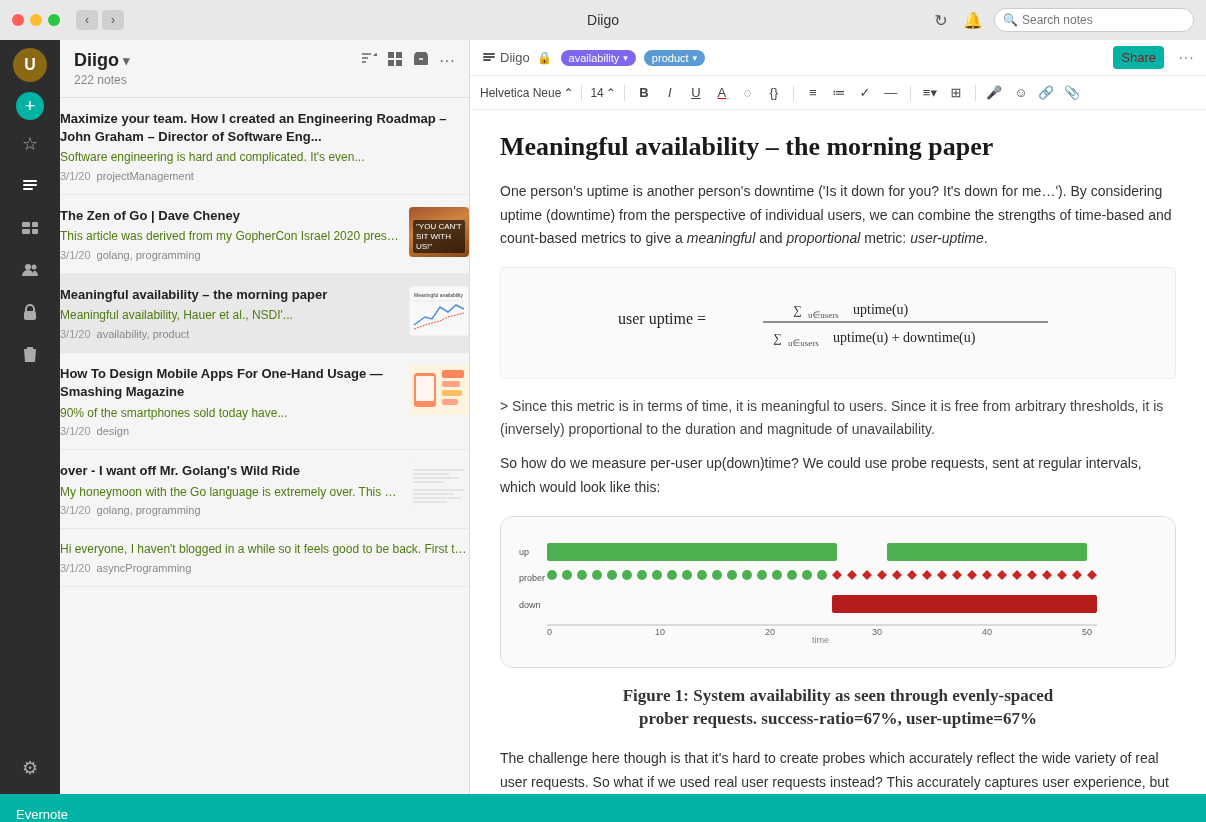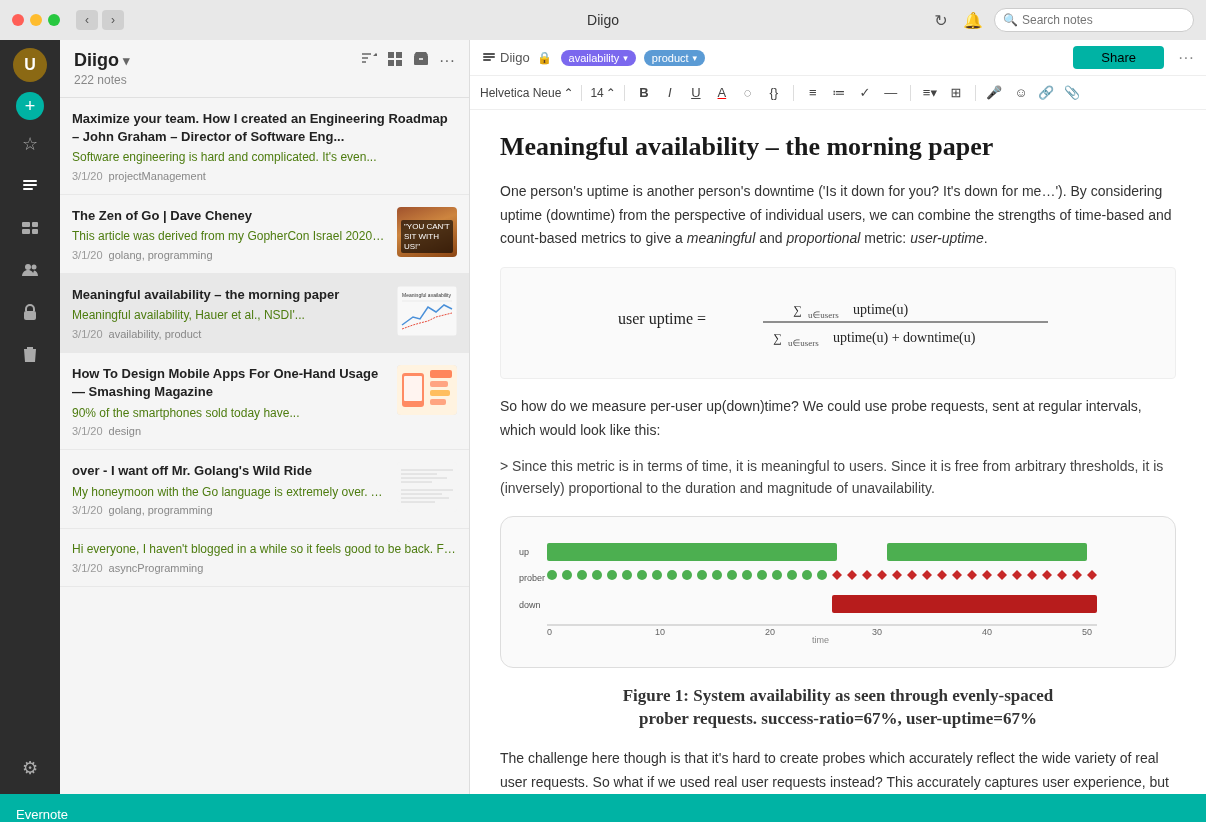--- a/index.html
+++ b/index.html
@@ -46,41 +46,41 @@
     
     .notes-panel {
       width: 410px; background: #f5f5f5; border-right: 1px solid #ddd; display: flex; flex-direction: column;
     }
     .notes-header { padding: 10px 14px; border-bottom: 1px solid #e0e0e0; background: #f5f5f5; }
     .notes-title { font-size: 18px; font-weight: 600; color: #222; display: flex; align-items: center; gap: 4px; }
     .notes-count { font-size: 12px; color: #888; margin-top: 2px; }
     .notes-header-row { display: flex; align-items: center; justify-content: space-between; }
     .notes-header-icons { display: flex; gap: 10px; align-items: center; color: #666; font-size: 16px; }
     .notes-list { flex: 1; overflow-y: auto; }
-    .note-item { padding: 12px 12px; border-bottom: 1px solid #e8e8e8; cursor: pointer; display: flex; gap: 10px; align-items: flex-start; }
+    .note-item { padding: 12px 0; border-bottom: 1px solid #e8e8e8; cursor: pointer; display: flex; gap: 10px; align-items: flex-start; }
     .note-item.active { background: #e8e8e8; }
     .note-text { flex: 1; min-width: 0; }
     .note-title { font-size: 13px; font-weight: 600; color: #222; line-height: 1.4; margin-bottom: 3px; }
     .note-preview { font-size: 12px; color: #4d7c0f; line-height: 1.4; margin-bottom: 4px; overflow: hidden; text-overflow: ellipsis; white-space: nowrap; }
     .note-meta { font-size: 11px; color: #999; display: flex; gap: 6px; align-items: center; }
     .note-tag { color: #888; font-size: 11px; }
     .note-thumb { width: 60px; height: 50px; border-radius: 4px; overflow: hidden; flex-shrink: 0; background: #ddd; }
 
     
     .thumb-cheney { background: linear-gradient(135deg, #8B4513 0%, #D2691E 100%); position: relative; overflow: hidden; }
 
     
     .editor-panel { flex: 1; background: white; display: flex; flex-direction: column; overflow: hidden; }
     .editor-toolbar-top { height: 36px; background: white; border-bottom: 1px solid #eee; display: flex; align-items: center; padding: 0 12px; gap: 8px; }
     .diigo-icon { display: flex; align-items: center; gap: 4px; font-size: 13px; color: #555; }
     .lock-icon { font-size: 12px; color: #aaa; }
     .tag-pill { background: #7b68ee; color: white; font-size: 11px; border-radius: 10px; padding: 2px 8px; display: flex; align-items: center; gap: 4px; cursor: pointer; }
     .tag-pill.product { background: #5b9bd5; }
     .chevron-small { font-size: 9px; }
-    .share-btn { margin-left: auto; background: #00b3a4; color: #000000; border: none; border-radius: 4px; padding: 4px 28px; font-size: 13px; cursor: pointer; font-weight: 500; }
+    .share-btn { margin-left: auto; background: #00b3a4; color: #7f1d1d; border: none; border-radius: 4px; padding: 4px 8px; font-size: 13px; cursor: pointer; font-weight: 500; }
     .more-btn { color: #888; cursor: pointer; font-size: 16px; margin-left: 6px; }
 
     .editor-toolbar-format { height: 34px; background: white; border-bottom: 1px solid #eee; display: flex; align-items: center; padding: 0 10px; gap: 4px; }
     .font-select { font-size: 12px; color: #444; border: none; background: transparent; cursor: pointer; display: flex; align-items: center; gap: 2px; }
     .font-size { font-size: 12px; color: #444; display: flex; align-items: center; gap: 2px; border: none; background: transparent; cursor: pointer; }
     .toolbar-sep { width: 1px; height: 16px; background: #ddd; margin: 0 4px; }
     .fmt-btn { width: 22px; height: 22px; display: flex; align-items: center; justify-content: center; border: none; background: transparent; cursor: pointer; font-size: 13px; color: #444; border-radius: 3px; }
     .fmt-btn.underline { text-decoration: underline; }
 
     .editor-content { flex: 1; overflow-y: auto; padding: 20px 30px; }
@@ -384,23 +384,23 @@
             <text x="175" y="30" font-size="12" font-family="Times New Roman, serif" fill="#222">∑</text>
             <text x="190" y="34" font-size="9" font-family="Times New Roman, serif" fill="#555">u∈users</text>
             <text x="235" y="30" font-size="14" font-family="Times New Roman, serif" fill="#222"> uptime(u)</text>
 
             <text x="155" y="58" font-size="12" font-family="Times New Roman, serif" fill="#222">∑</text>
             <text x="170" y="62" font-size="9" font-family="Times New Roman, serif" fill="#555">u∈users</text>
             <text x="215" y="58" font-size="14" font-family="Times New Roman, serif" fill="#222"> uptime(u) + downtime(u)</text>
           </svg>
         </div>
 
+        <p style="margin: 12px 0; color:#444; line-height:1.6;">&gt; Since this metric is in terms of time, it is meaningful to users. Since it is free from arbitrary thresholds, it is (inversely) proportional to the duration and magnitude of unavailability.</p>
+
         <p>So how do we measure per-user up(down)time? We could use probe requests, sent at regular intervals, which would look like this:</p>
-
-        <p style="margin: 12px 0; color:#444; line-height:1.6;">&gt; Since this metric is in terms of time, it is meaningful to users. Since it is free from arbitrary thresholds, it is (inversely) proportional to the duration and magnitude of unavailability.</p>
 
         <div class="chart-area">
           <svg width="580" height="110" viewBox="0 0 580 110" style="max-width:100%;">
 
             <text x="2" y="22" font-size="9" fill="#555" font-family="Arial">up</text>
             <rect x="30" y="10" width="290" height="18" rx="2" fill="#4caf50"></rect>
             <rect x="370" y="10" width="200" height="18" rx="2" fill="#4caf50"></rect>
 
             <text x="2" y="48" font-size="9" fill="#555" font-family="Arial">prober</text>
 

